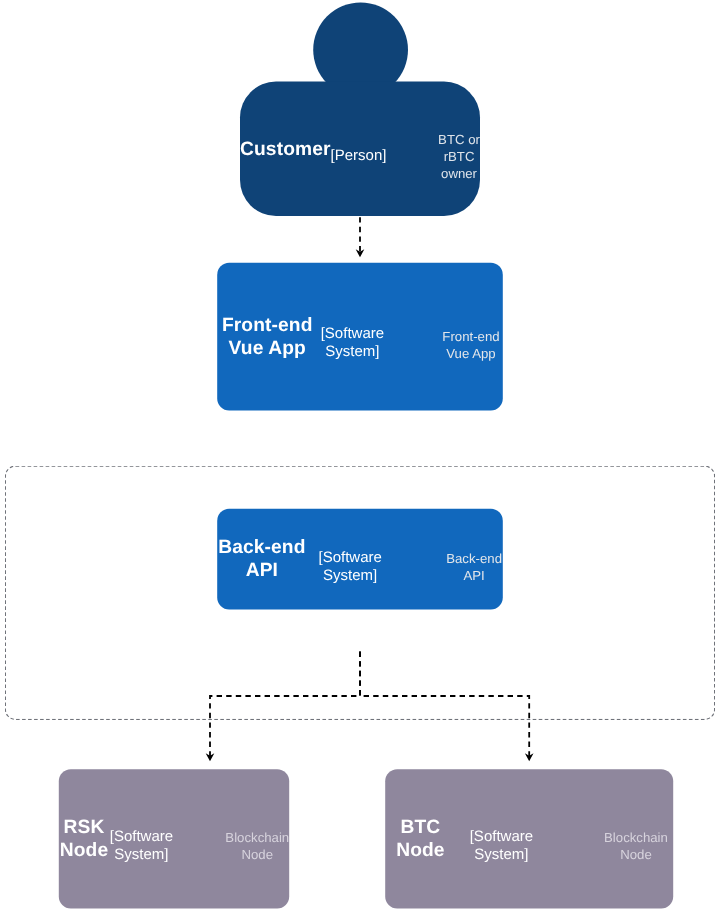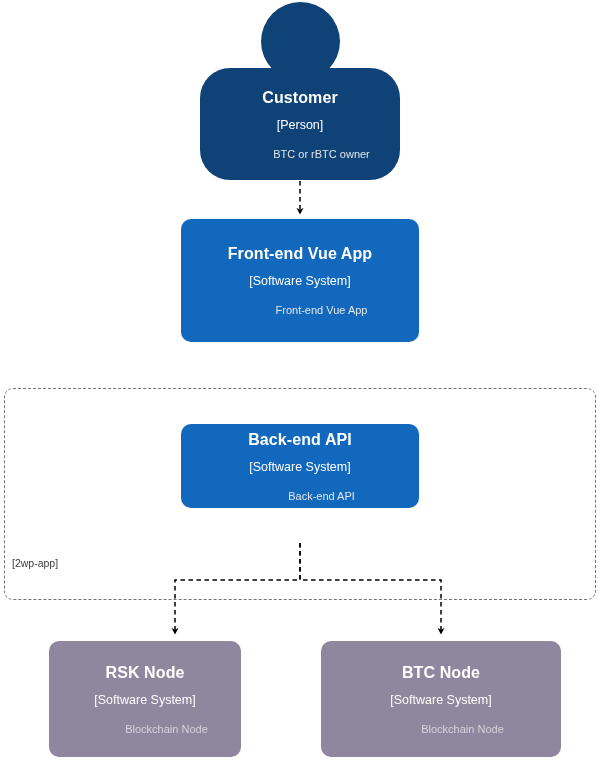--- a/index.html
+++ b/index.html
@@ -27,21 +27,21 @@
     width: 601px;
     height: 761px;
     pointer-events: none;
   }
 
   
   .node {
     position: absolute;
     box-sizing: border-box;
     display: flex;
-    flex-direction: column;
+    flex-direction: row;
     align-items: center;
     justify-content: center;
     text-align: center;
     color: #ffffff;
   }
   .node .n-title {
     font-weight: bold;
     font-size: 16px;
     line-height: 19px;
     letter-spacing: 0.1px;
@@ -152,21 +152,20 @@
     white-space: nowrap;
   }
 </style>
 </head>
 <body>
 
 <div id="canvas">
 
   <div id="boundary-2wp"></div>
   <div id="boundary-label">
-    <div class="b-type">[2wp-app]</div>
   </div>
 
   <svg class="svg-layer" viewBox="0 0 601 761" xmlns="http://www.w3.org/2000/svg">
     <defs>
       <marker id="arrowhead" markerWidth="9" markerHeight="9" refX="3.2" refY="4.2" orient="auto" markerUnits="userSpaceOnUse">
         <path d="M 0 0.6 L 6.6 4.2 L 0 7.8 L 1.9 4.2 Z" fill="#000000"></path>
       </marker>
     </defs>
 
     <g>

